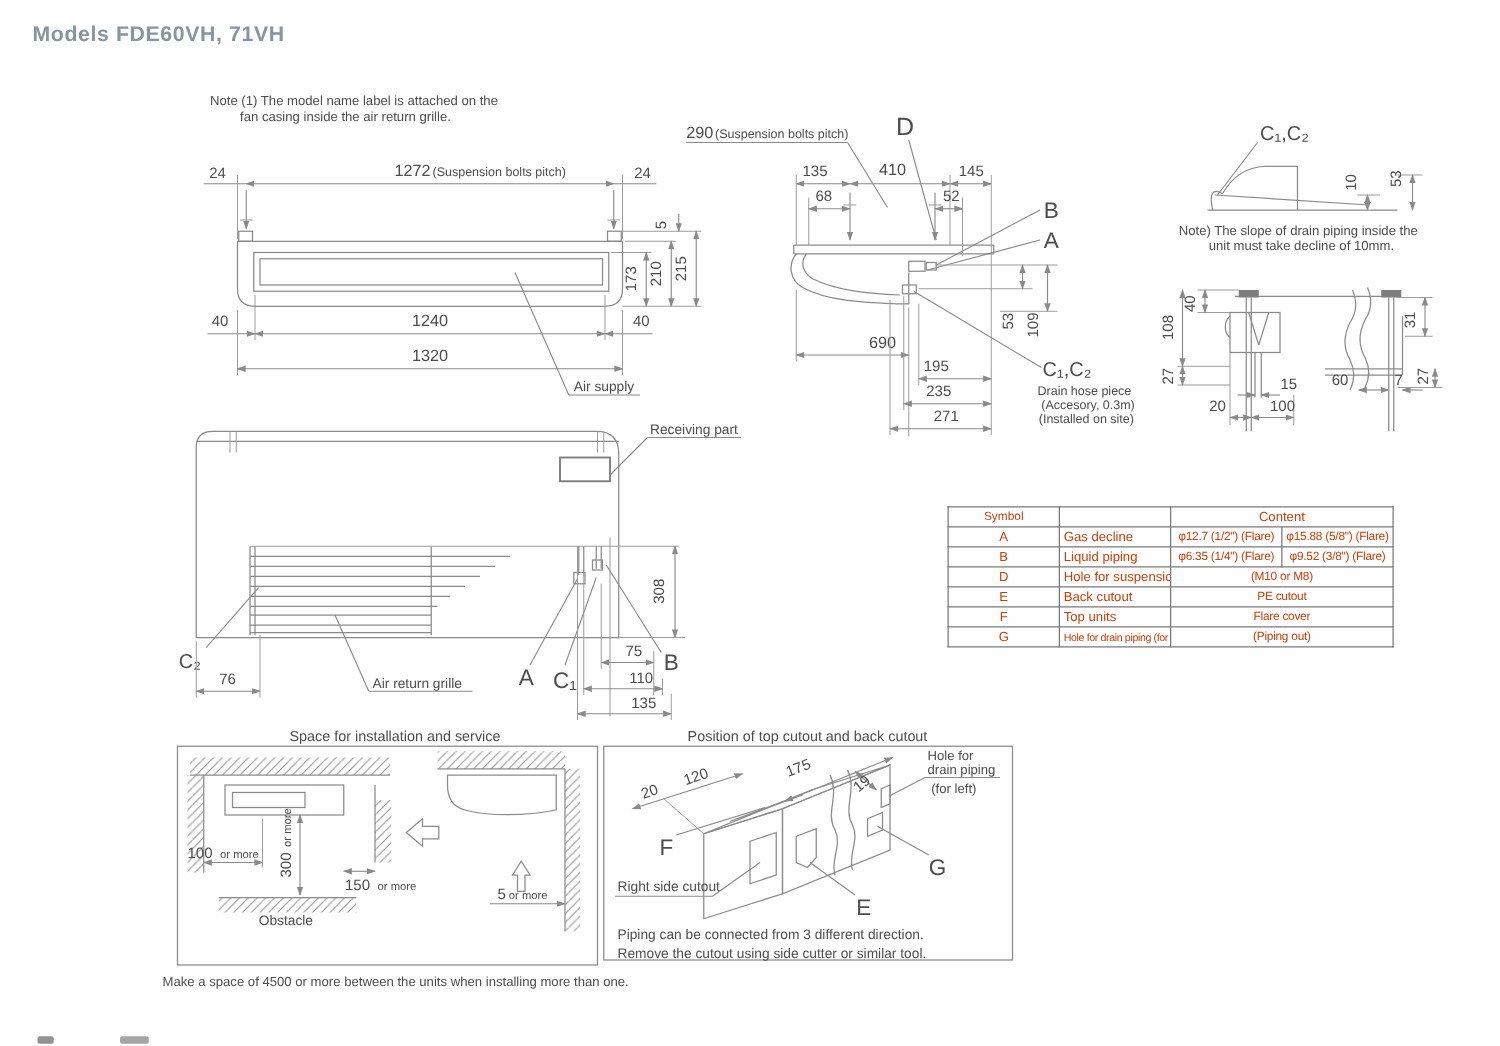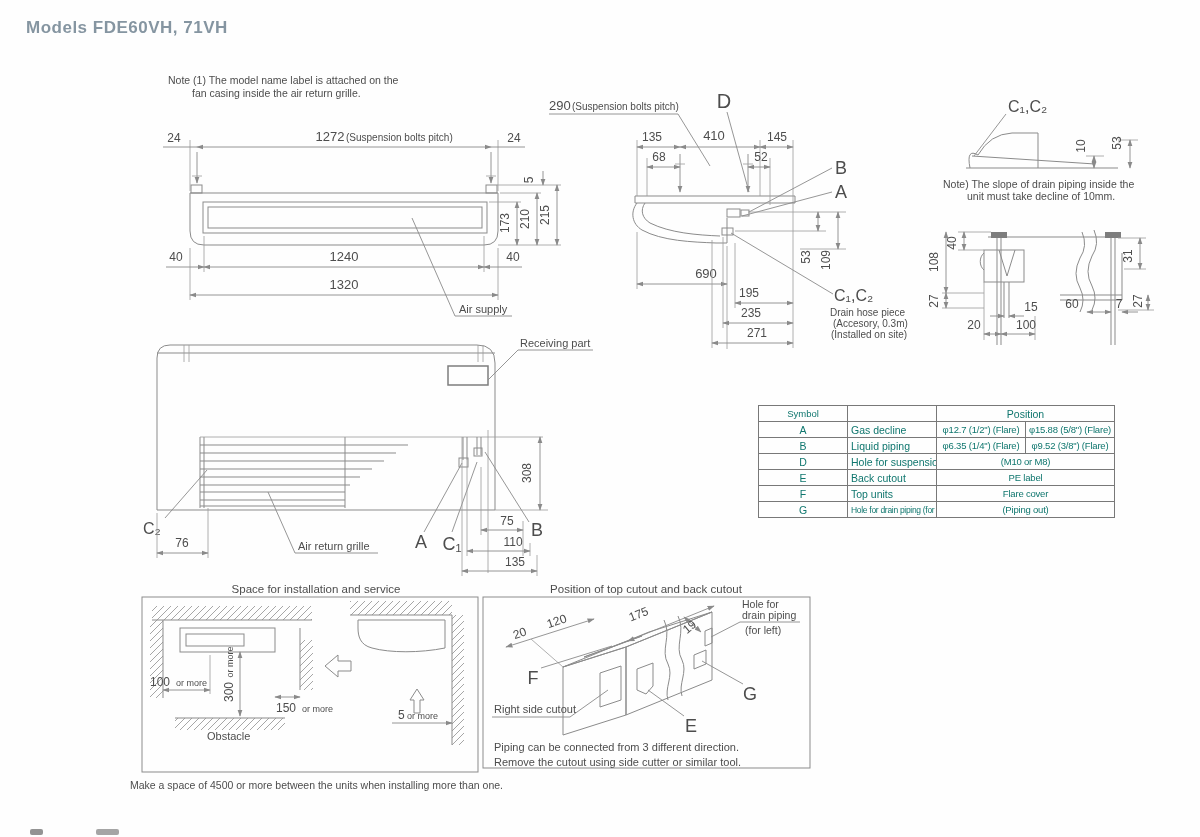--- a/index.html
+++ b/index.html
@@ -16,21 +16,21 @@
   .hatchf{fill:url(#hatch);stroke:none;}
   .solid{fill:#7d7d7d;stroke:none;}
   .t9{font-size:9px;} .t10{font-size:10px;} .t105{font-size:10.5px;} .t11{font-size:11px;}
   .t115{font-size:11.5px;} .t12{font-size:12px;} .t13{font-size:13px;}
   .big{font-size:18px;} .big2{font-size:16px;}
   .mid{text-anchor:middle;}
   #page-title{position:absolute;left:26px;top:18px;font-size:17px;font-weight:bold;
               color:#8595a1;letter-spacing:0.5px;}
   
   #spec-table{position:absolute;left:758px;top:405px;border-collapse:collapse;
-              table-layout:fixed;width:357px;color:#0f766e;}
+              table-layout:fixed;width:357px;color:#c2410c;}
   #spec-table td,#spec-table th{border:1px solid #787878;height:15px;padding:0 3px;
               font-weight:normal;font-size:10.5px;overflow:hidden;white-space:nowrap;}
   #spec-table .c{text-align:center;}
   #spec-table .val{font-size:9.5px;text-align:center;letter-spacing:-0.2px;}
   #spec-table .sm{font-size:8.5px;letter-spacing:-0.3px;}
   .smudge{position:absolute;background:#3a3a3a;border-radius:2px;}
 </style>
 </head>
 <body>
 
@@ -409,21 +409,21 @@
       <text class="t11" x="494" y="751">Piping can be connected from 3 different direction.</text>
       <text class="t11" x="494" y="766">Remove the cutout using side cutter or similar tool.</text>
     </g>
   </svg>
 
   <table id="spec-table">
     <tbody>
         <tr>
       <td class="c" style="font-size:9.5px">Symbol</td>
       <td></td>
-      <td class="c" colspan="2">Position</td>
+      <td class="c" colspan="2">Content</td>
     </tr>
     <tr>
       <td class="c">A</td>
       <td>Gas decline</td>
       <td class="val">φ12.7 (1/2") (Flare)</td>
       <td class="val">φ15.88 (5/8") (Flare)</td>
     </tr>
     <tr>
       <td class="c">B</td>
       <td>Liquid piping</td>
@@ -431,21 +431,21 @@
       <td class="val">φ9.52 (3/8") (Flare)</td>
     </tr>
     <tr>
       <td class="c">D</td>
       <td>Hole for suspension bolts</td>
       <td class="val" colspan="2">(M10 or M8)</td>
     </tr>
     <tr>
       <td class="c">E</td>
       <td>Back cutout</td>
-      <td class="val" colspan="2">PE label</td>
+      <td class="val" colspan="2">PE cutout</td>
     </tr>
     <tr>
       <td class="c">F</td>
       <td>Top units</td>
       <td class="val" colspan="2">Flare cover</td>
     </tr>
     <tr>
       <td class="c">G</td>
       <td class="sm">Hole for drain piping  (for left back)</td>
       <td class="val" colspan="2">(Piping out)</td>

